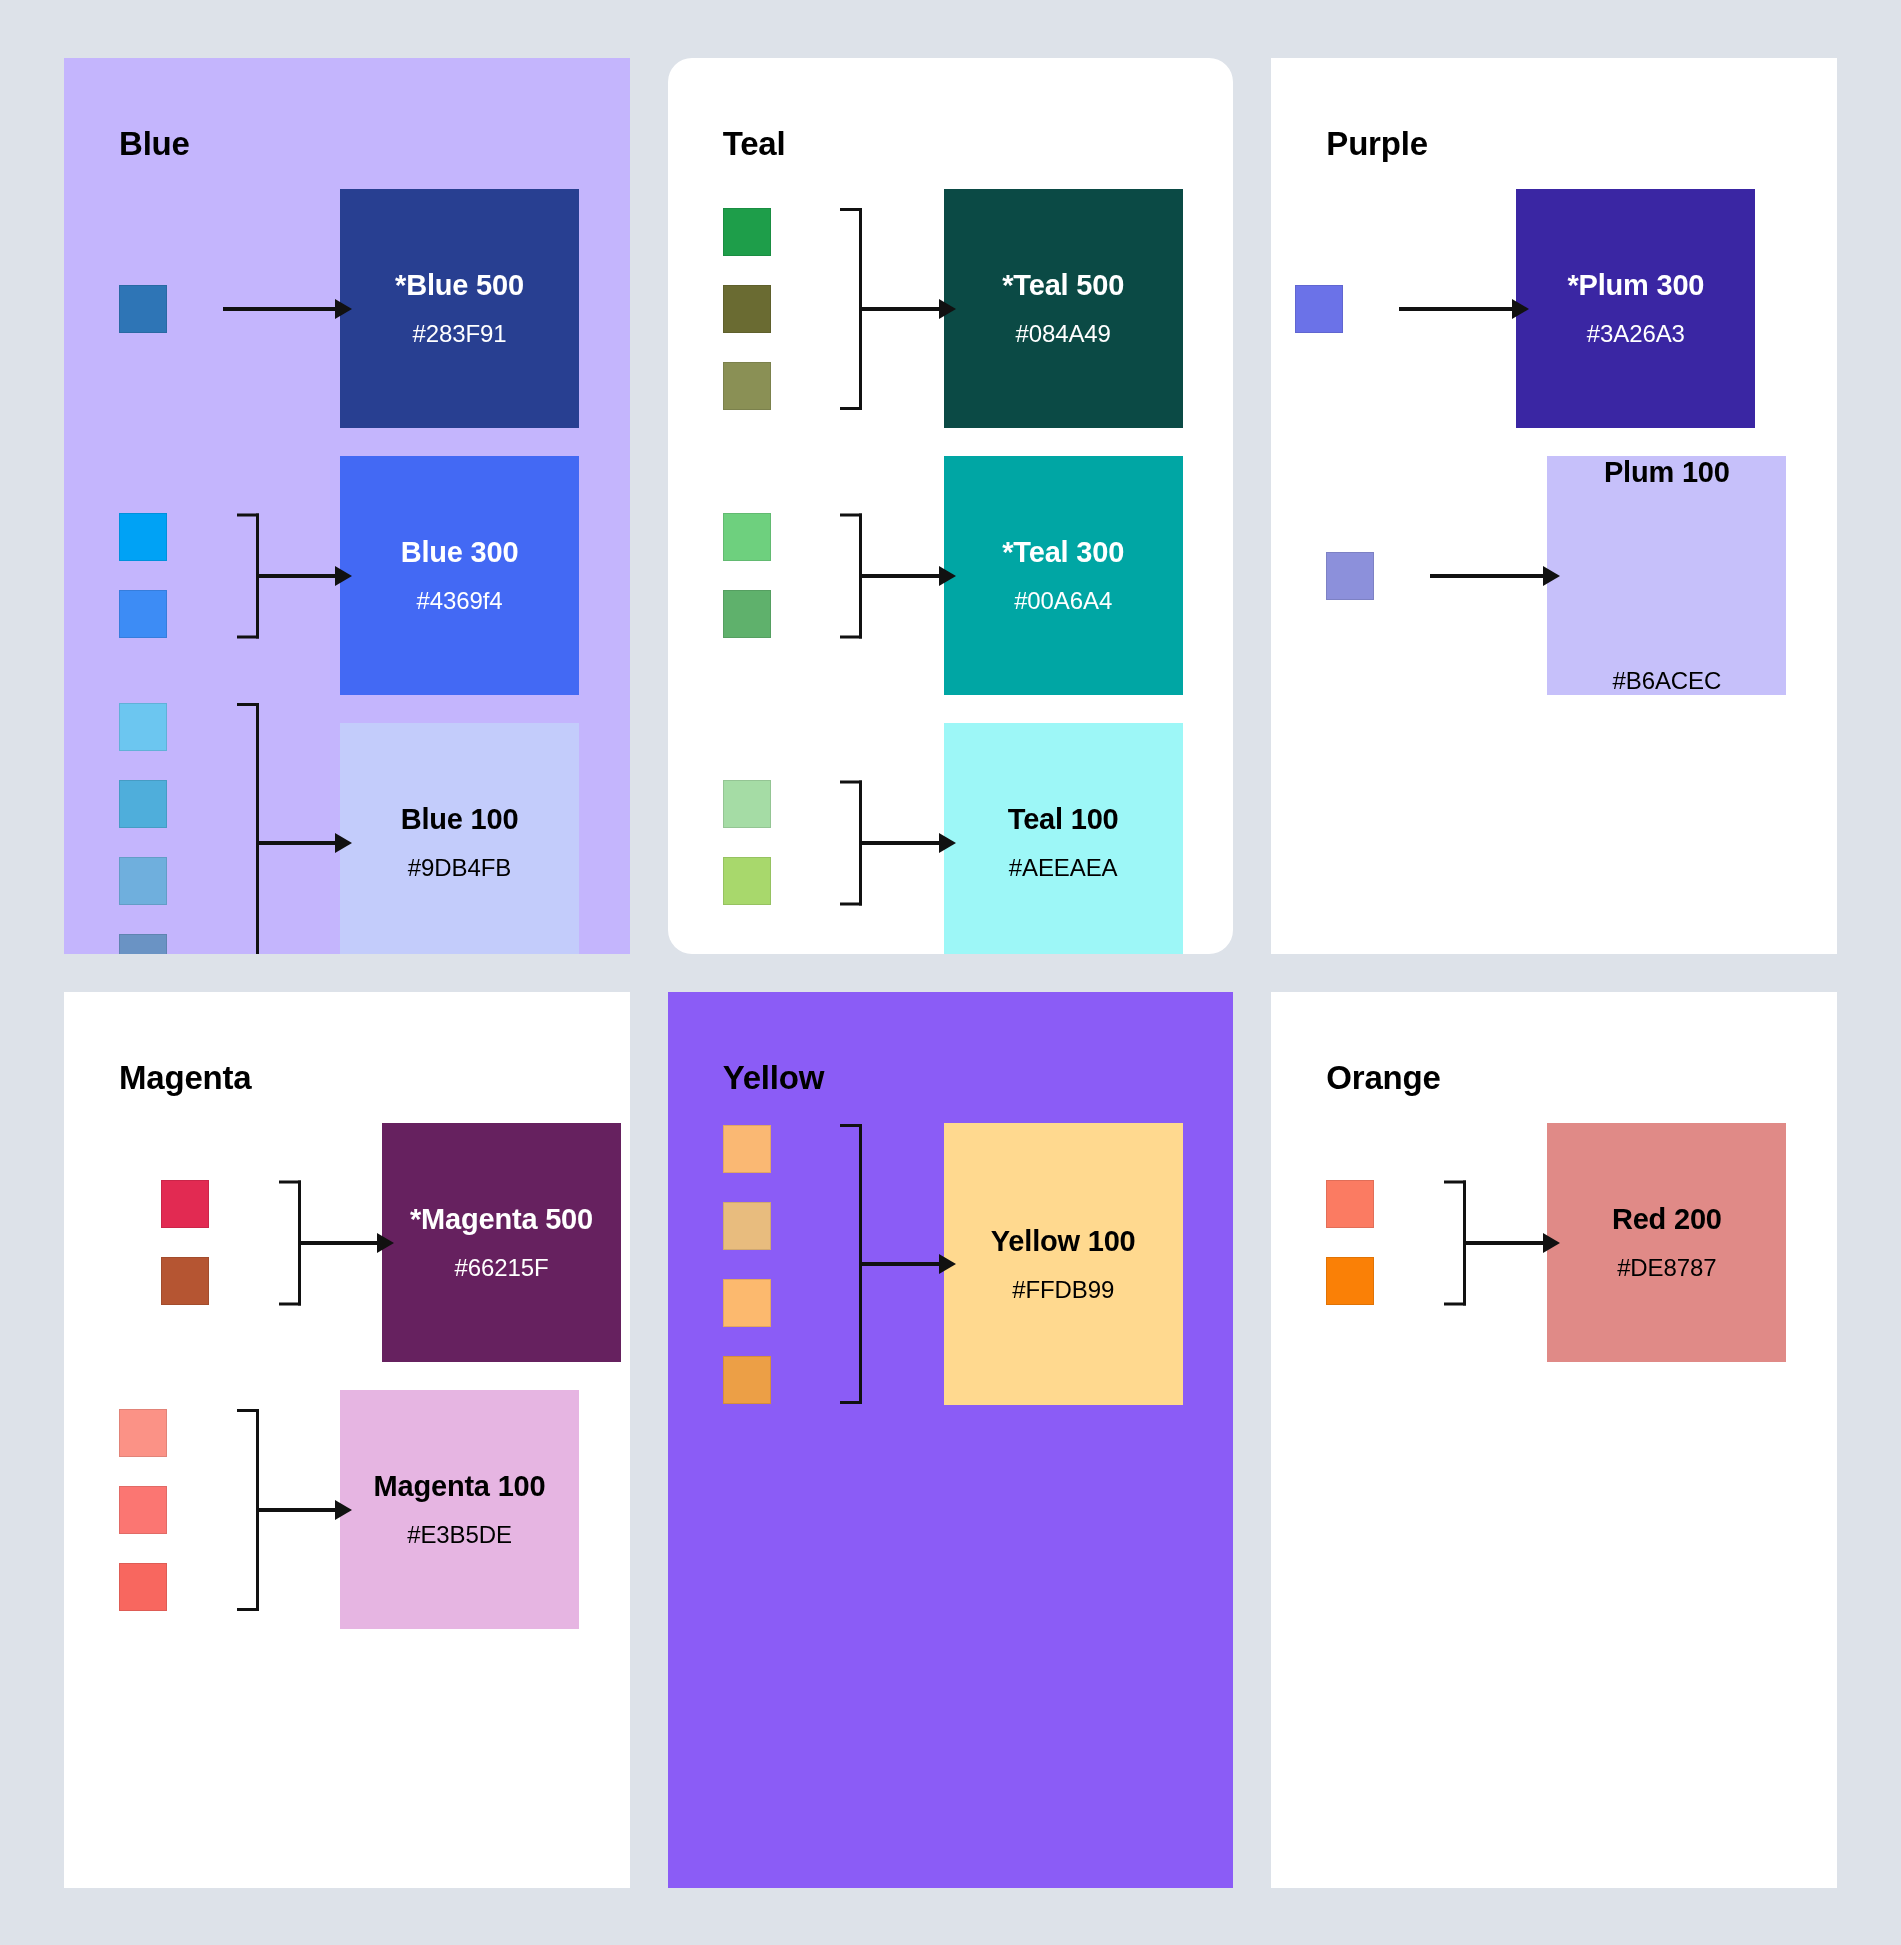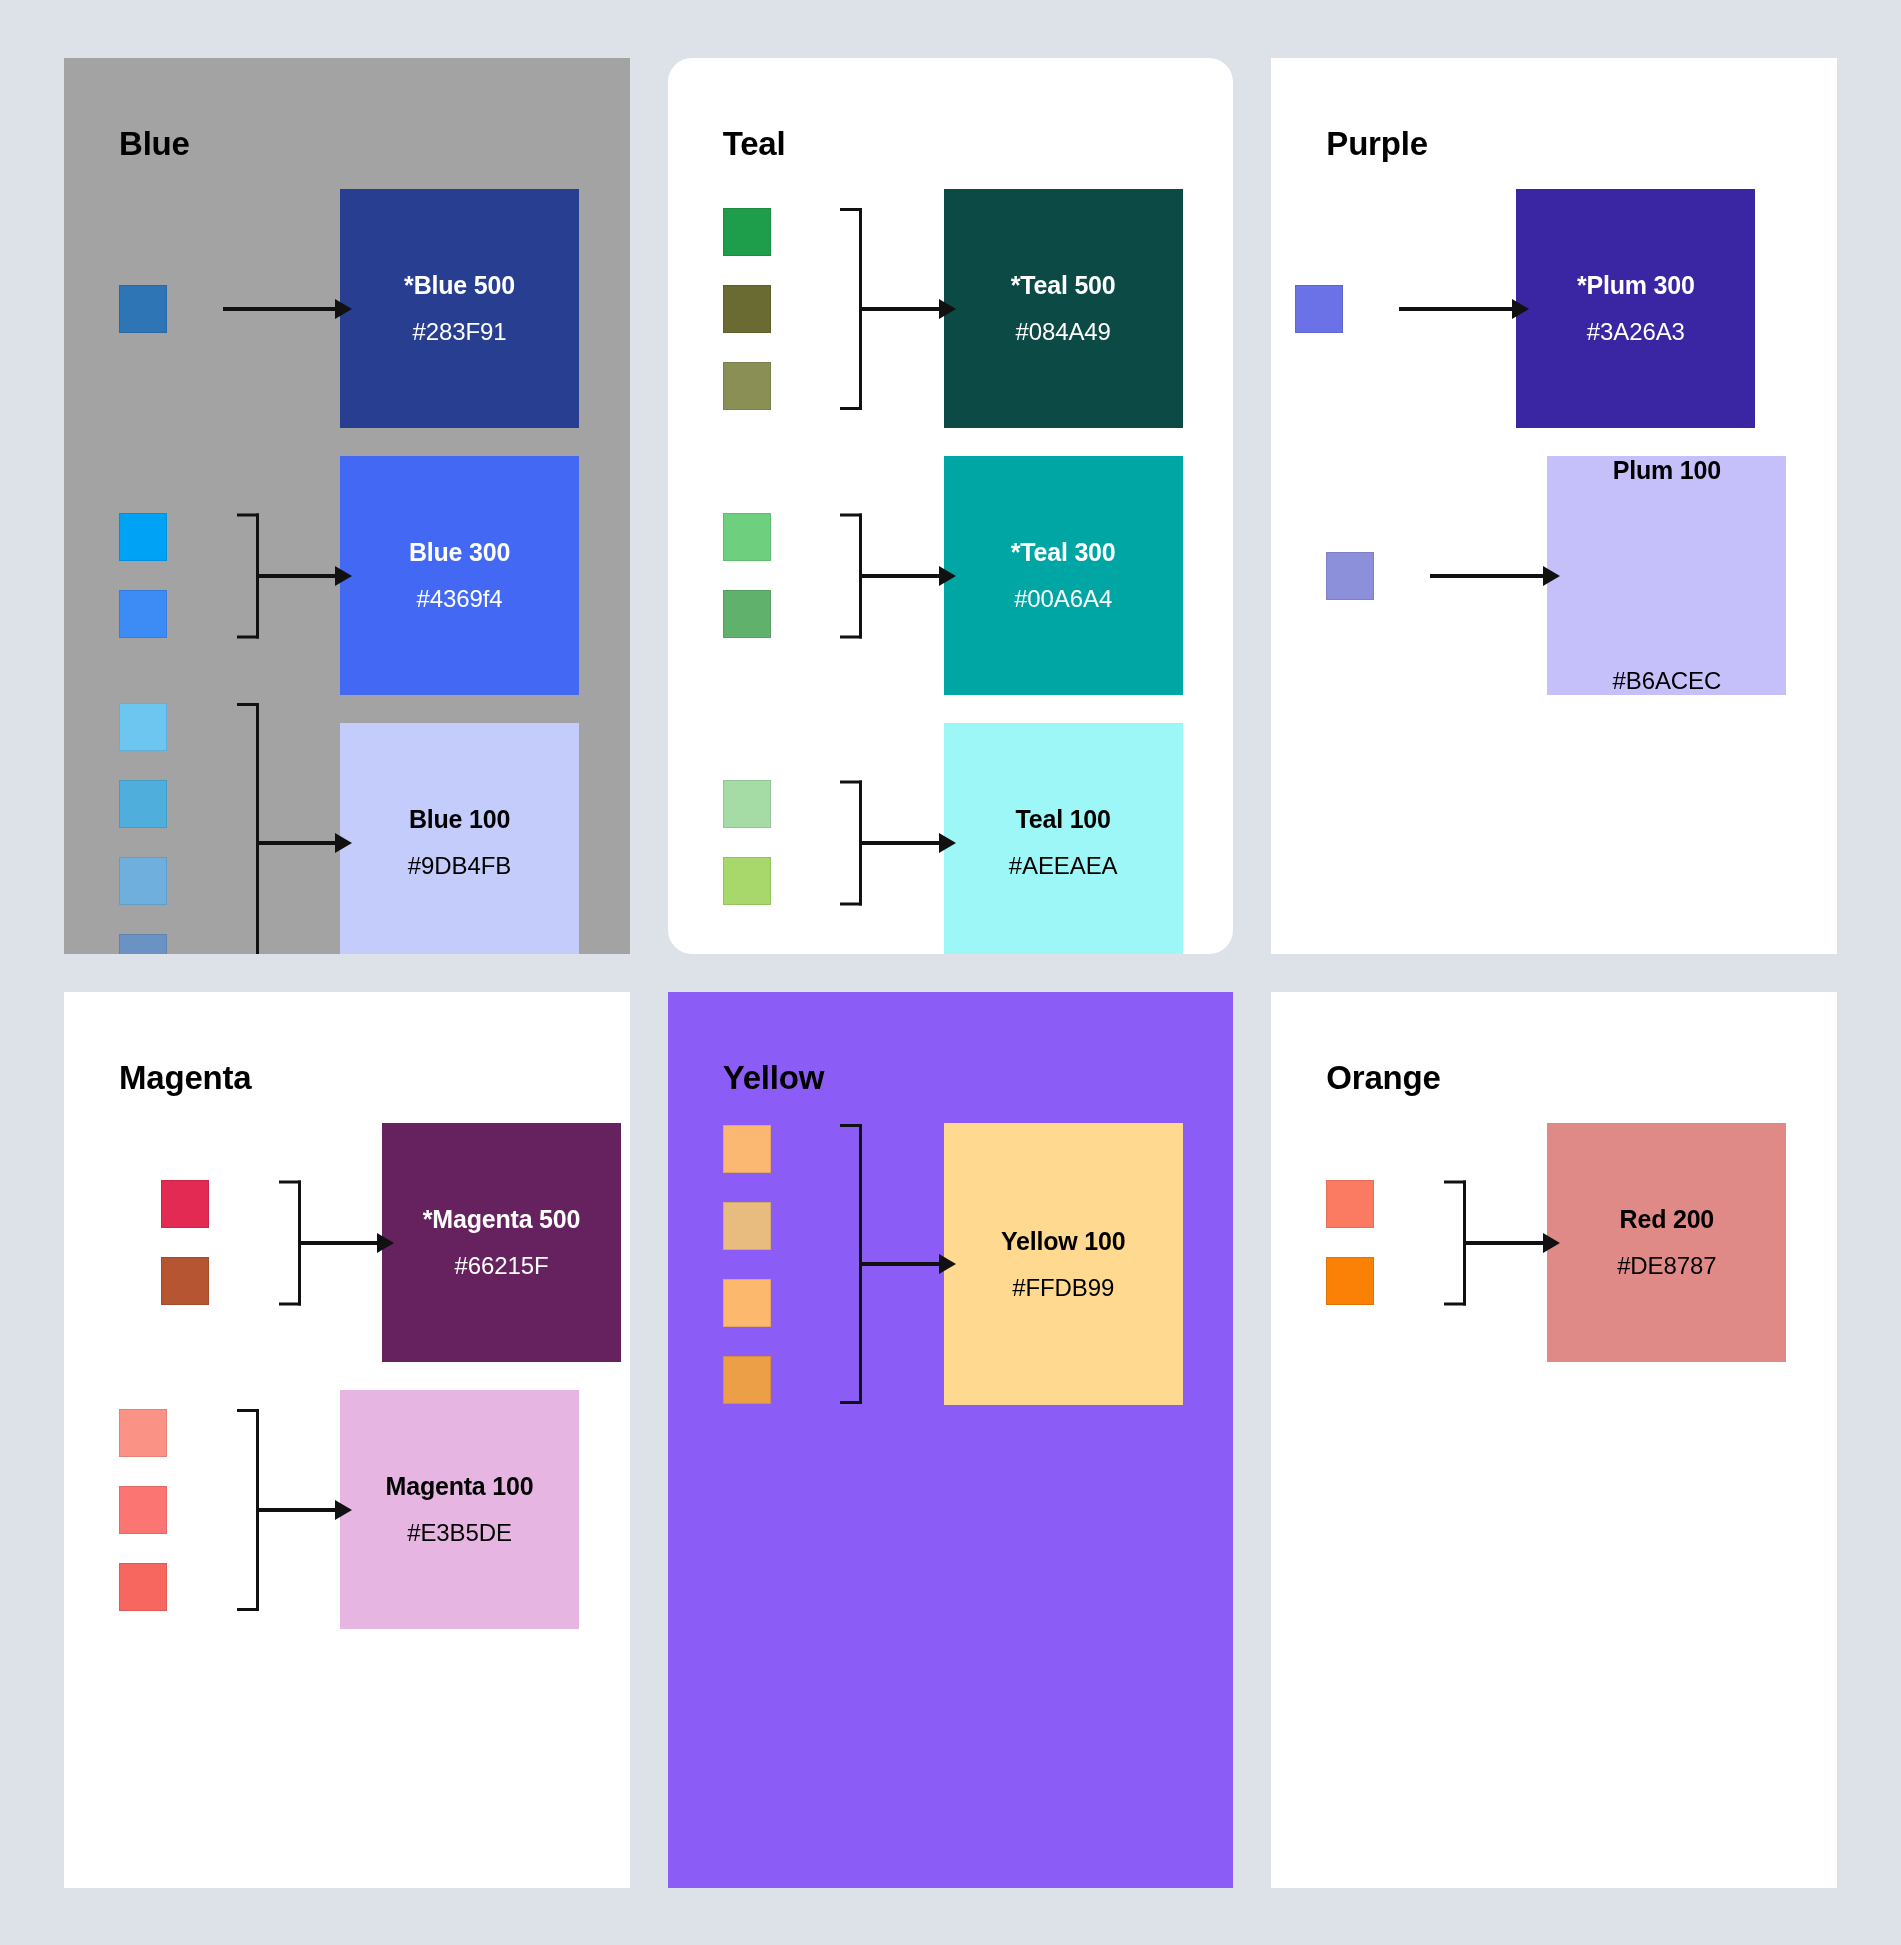--- a/index.html
+++ b/index.html
@@ -98,38 +98,38 @@
   
   .result {
     flex:0 0 auto;
     display:flex;
     flex-direction:column;
     align-items:center;
     justify-content:center;
     text-align:center;
   }
   .result-name {
-    font-size:25px;
+    font-size:29px;
     font-weight:bold;
     letter-spacing:-0.2px;
     margin-bottom:18.4px;
   }
   .result-hex {
     font-size:24px;
     font-weight:normal;
     letter-spacing:-0.1px;
   }
   .on-dark { color:#ffffff; }
   .on-light { color:#000000; }
 </style>
 </head>
 <body style="background: rgb(221, 226, 233);">
 
 <div id="board">
-    <div class="card" style="background: #a3a3a3;">
+    <div class="card" style="background: #c4b5fd;">
       <div class="card-title">Blue</div>
       <div class="rows">
         <div class="row" style="height: 267px;">
           <div class="sources">
             <div class="swatch" style="background: rgb(46, 117, 182);"></div>
           </div>
           <div class="connector">
             <div class="arrow long"></div>
           </div>
           <div class="result" style="width: 239px; height: 239px; background: rgb(40, 63, 145);">

